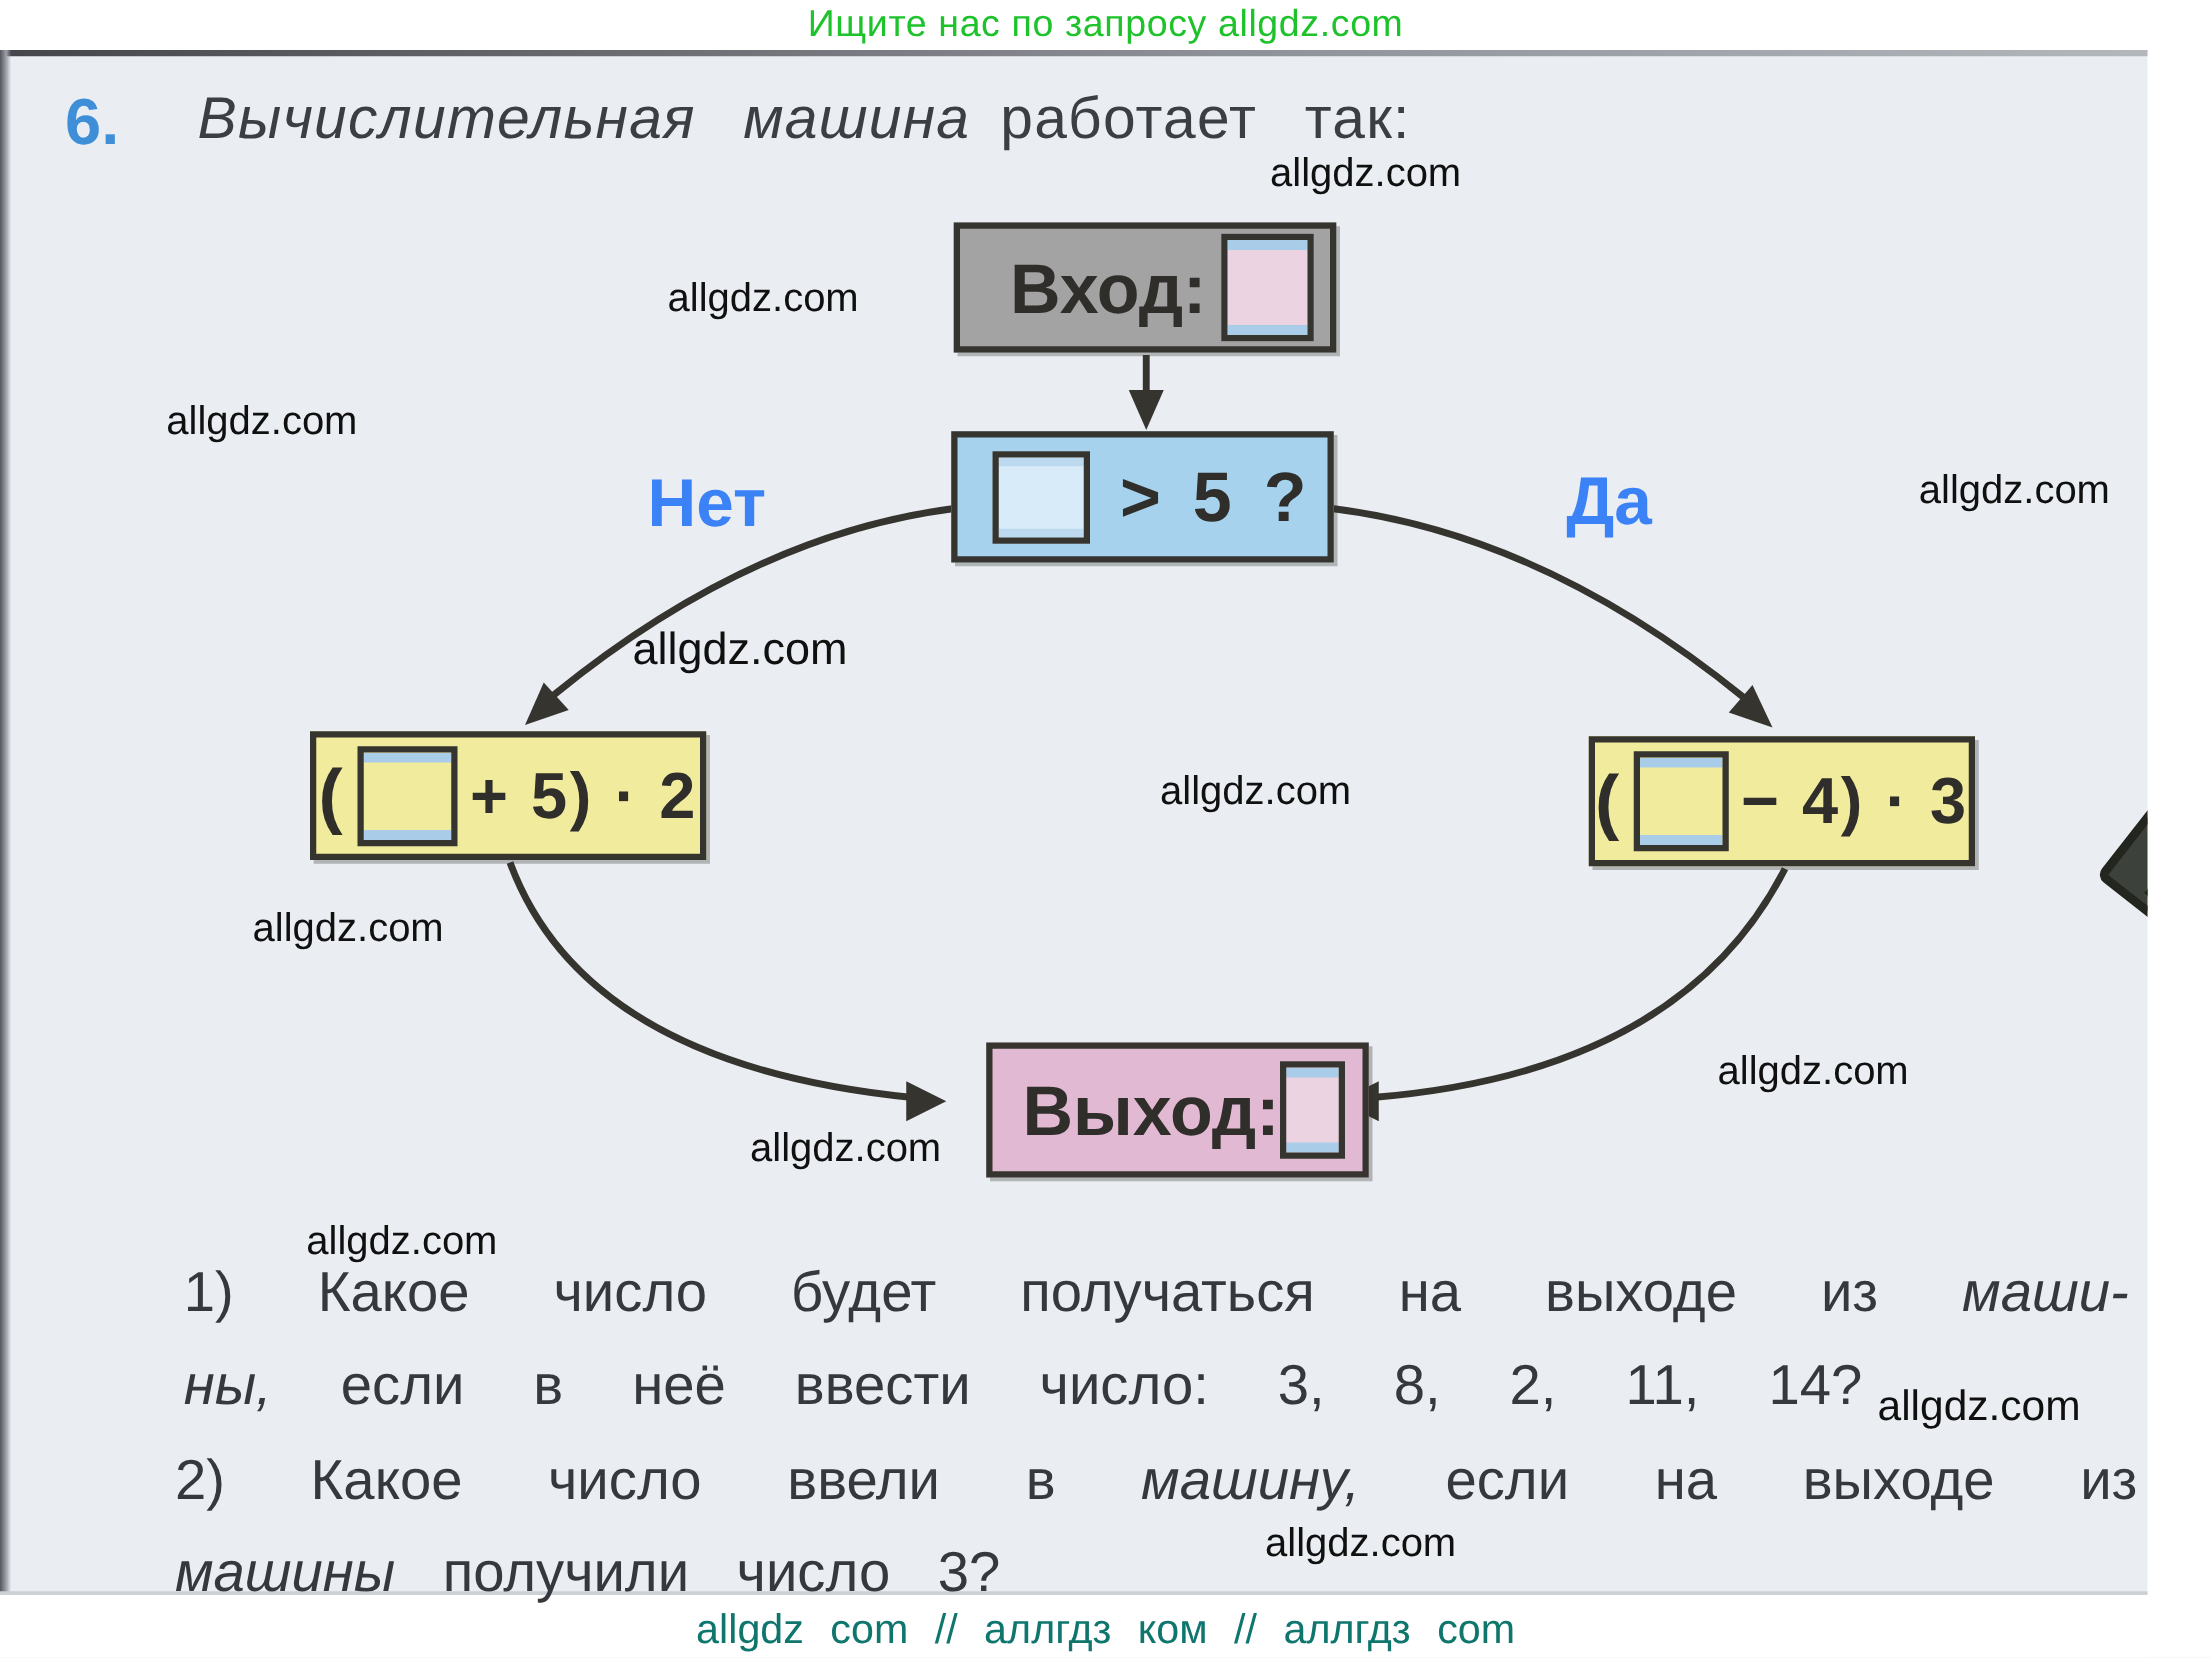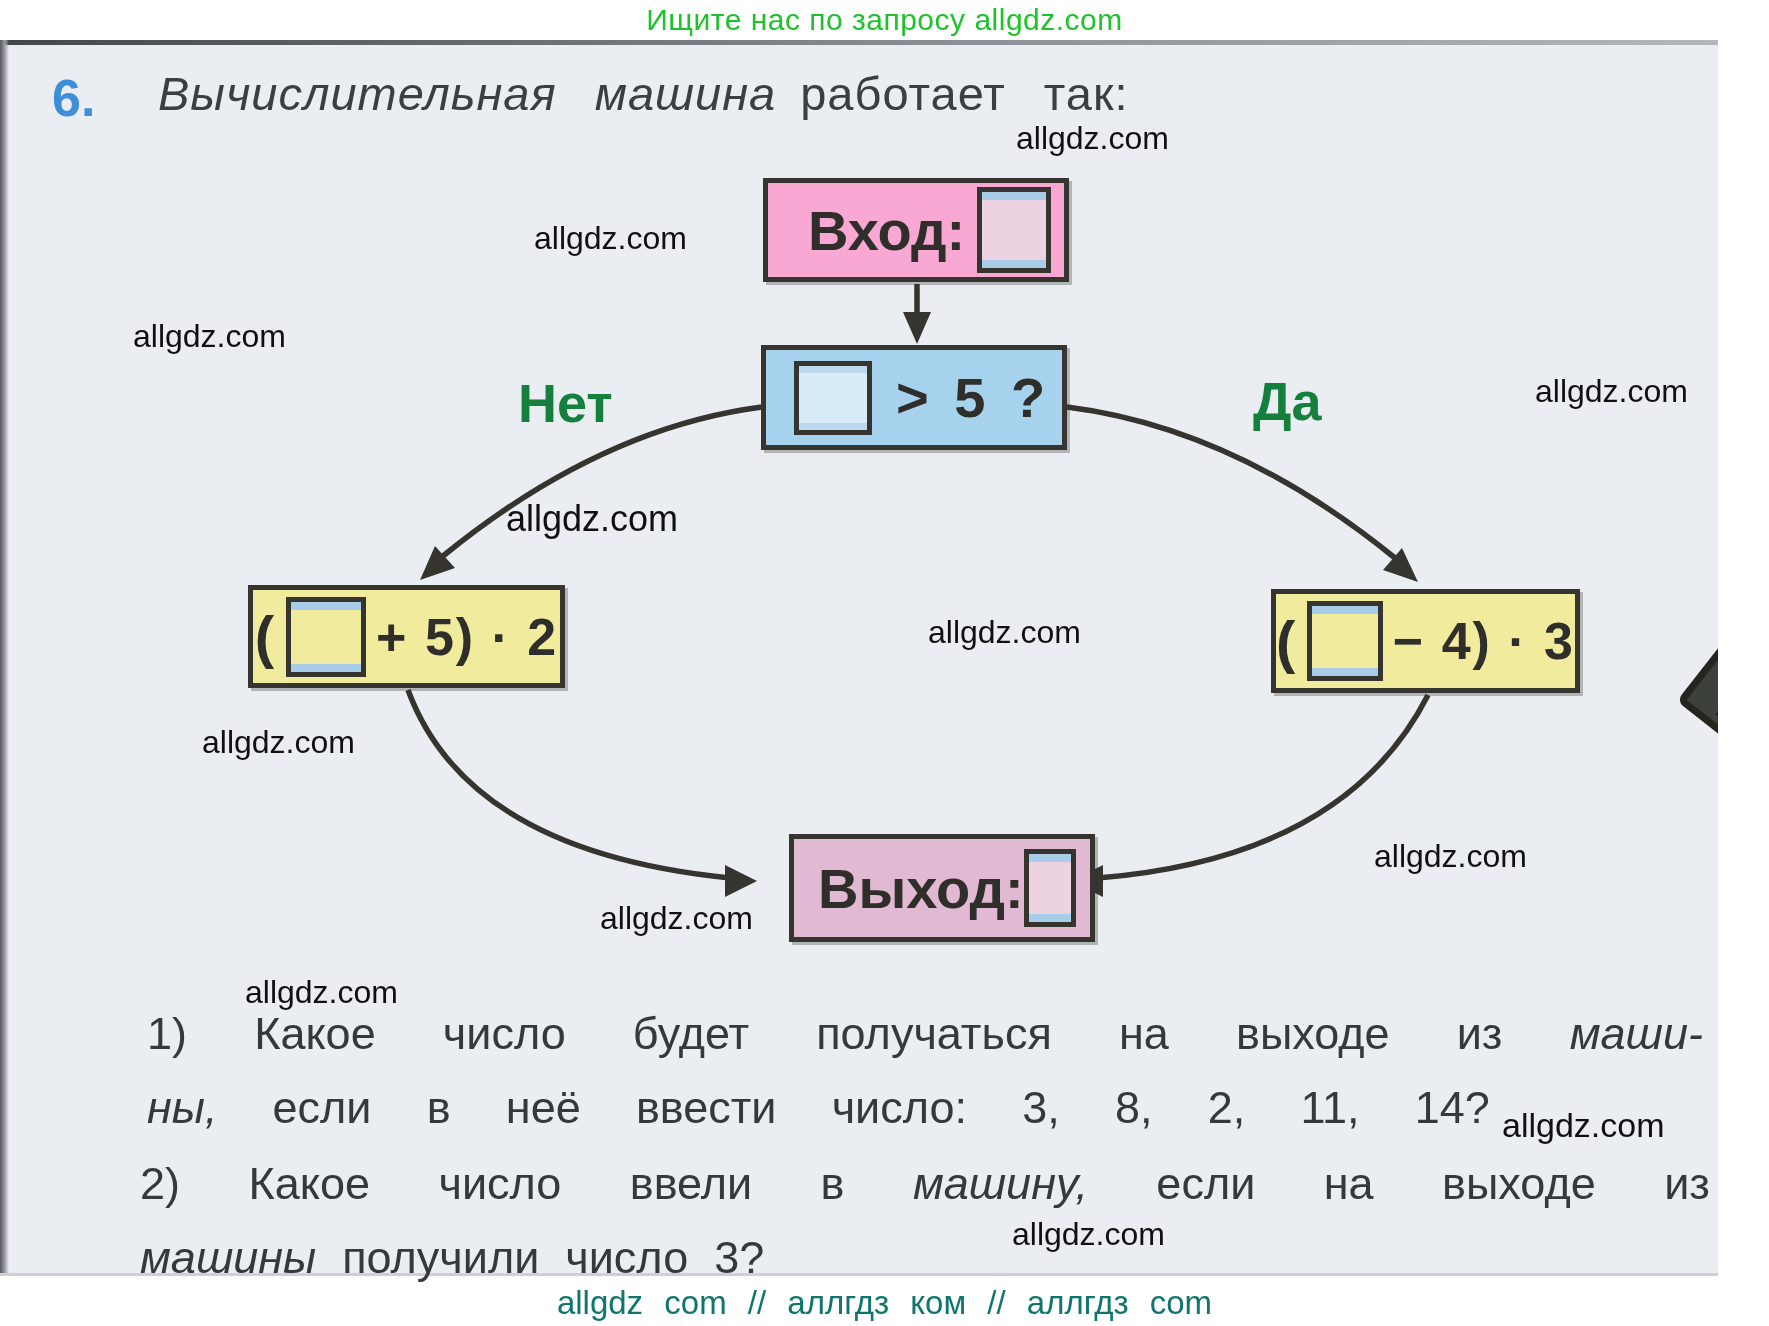--- a/index.html
+++ b/index.html
@@ -23,21 +23,21 @@
 
   
   .num6{position:absolute;left:52px;top:68px;font-size:52px;font-weight:bold;color:#3e8ed8;}
   .heading{position:absolute;left:147px;top:66px;font-size:47px;color:#3b3e42;
            letter-spacing:1px;word-spacing:24px;white-space:nowrap;}
   .heading .it{font-style:italic;margin-right:24px;margin-left:11px;}
 
   
   .box{position:absolute;border:5px solid #35342e;box-shadow:3px 3px 0 rgba(45,45,40,.30);
        display:flex;align-items:center;box-sizing:border-box;color:#2f2e2a;font-weight:bold;}
-  .box-input{left:763px;top:178px;width:306px;height:104px;background:#f9a8d4;
+  .box-input{left:763px;top:178px;width:306px;height:104px;background:#a3a3a3;
              justify-content:space-between;padding:0 13px 0 40px;}
   .box-cond{left:761px;top:345px;width:306px;height:105px;background:#a6d2ee;
             padding:0 0 0 28px;gap:24px;}
   .box-left{left:248px;top:585px;width:317px;height:103px;background:#f1eb9e;
             justify-content:center;gap:10px;}
   .box-right{left:1271px;top:589px;width:309px;height:104px;background:#f1eb9e;
              justify-content:center;gap:10px;}
   .box-output{left:761px;top:834px;width:306px;height:108px;background:#e2b9d2;
               justify-content:space-between;padding:0 14px 0 24px;margin-left:28px;}
   .box-label{font-size:56px;}
@@ -50,31 +50,31 @@
       box-shadow:inset 0 8px 0 #a9cde8, inset 0 -8px 0 #a9cde8;}
   .sq-pink{background:#ecd3e2;}
   .sq-yellow{background:#f1eb9e;}
   .sq-blue{background:#d8ebf8;box-shadow:inset 0 7px 0 #bcd9ef, inset 0 -7px 0 #bcd9ef;}
   .sq-in{width:74px;height:86px;}
   .sq-c{width:78px;height:74px;}
   .sq-y{width:80px;height:80px;}
   .sq-out{width:72px;height:78px;}
 
   
-  .branch-label{position:absolute;font-size:54px;font-weight:bold;color:#15803d;}
+  .branch-label{position:absolute;font-size:54px;font-weight:bold;color:#3b82f6;}
   .label-no{left:518px;top:372px;}
   .label-yes{left:1253px;top:370px;}
 
   
   .wm{position:absolute;color:#101010;font-size:32px;white-space:nowrap;}
 
   
   .qline{position:absolute;display:flex;font-size:45px;color:#35383c;white-space:nowrap;}
   .qline.just{justify-content:space-between;}
-  .qline.nat{gap:26px;}
+  .qline.nat{gap:38px;}
   .qline .it{font-style:italic;}
   .q1l1{left:147px;top:1008px;width:1556px;}
   .q1l2{left:147px;top:1082px;width:1343px;}
   .q2l1{left:140px;top:1158px;width:1570px;}
   .q2l2{left:140px;top:1232px;}
 
   
   .footer{position:absolute;left:0;top:1284px;width:1769px;text-align:center;
           color:#0f766e;font-size:33px;word-spacing:12px;}
 

